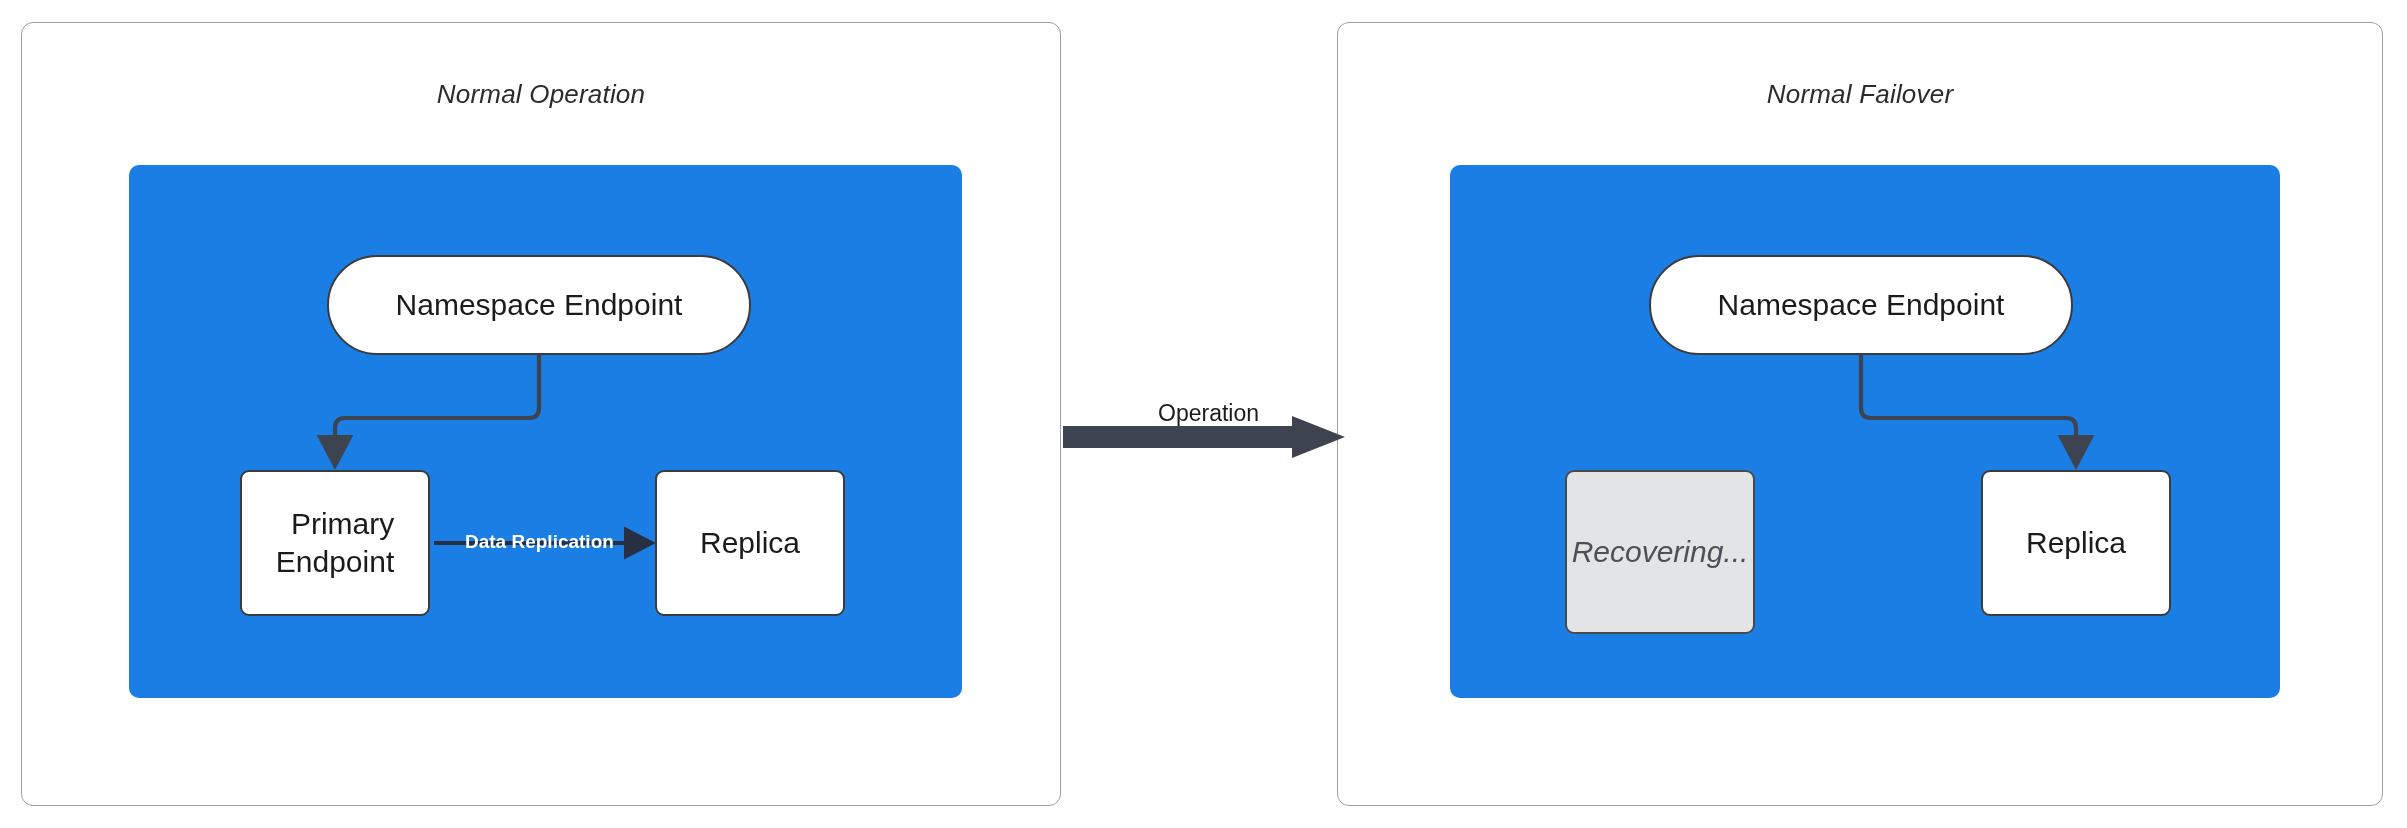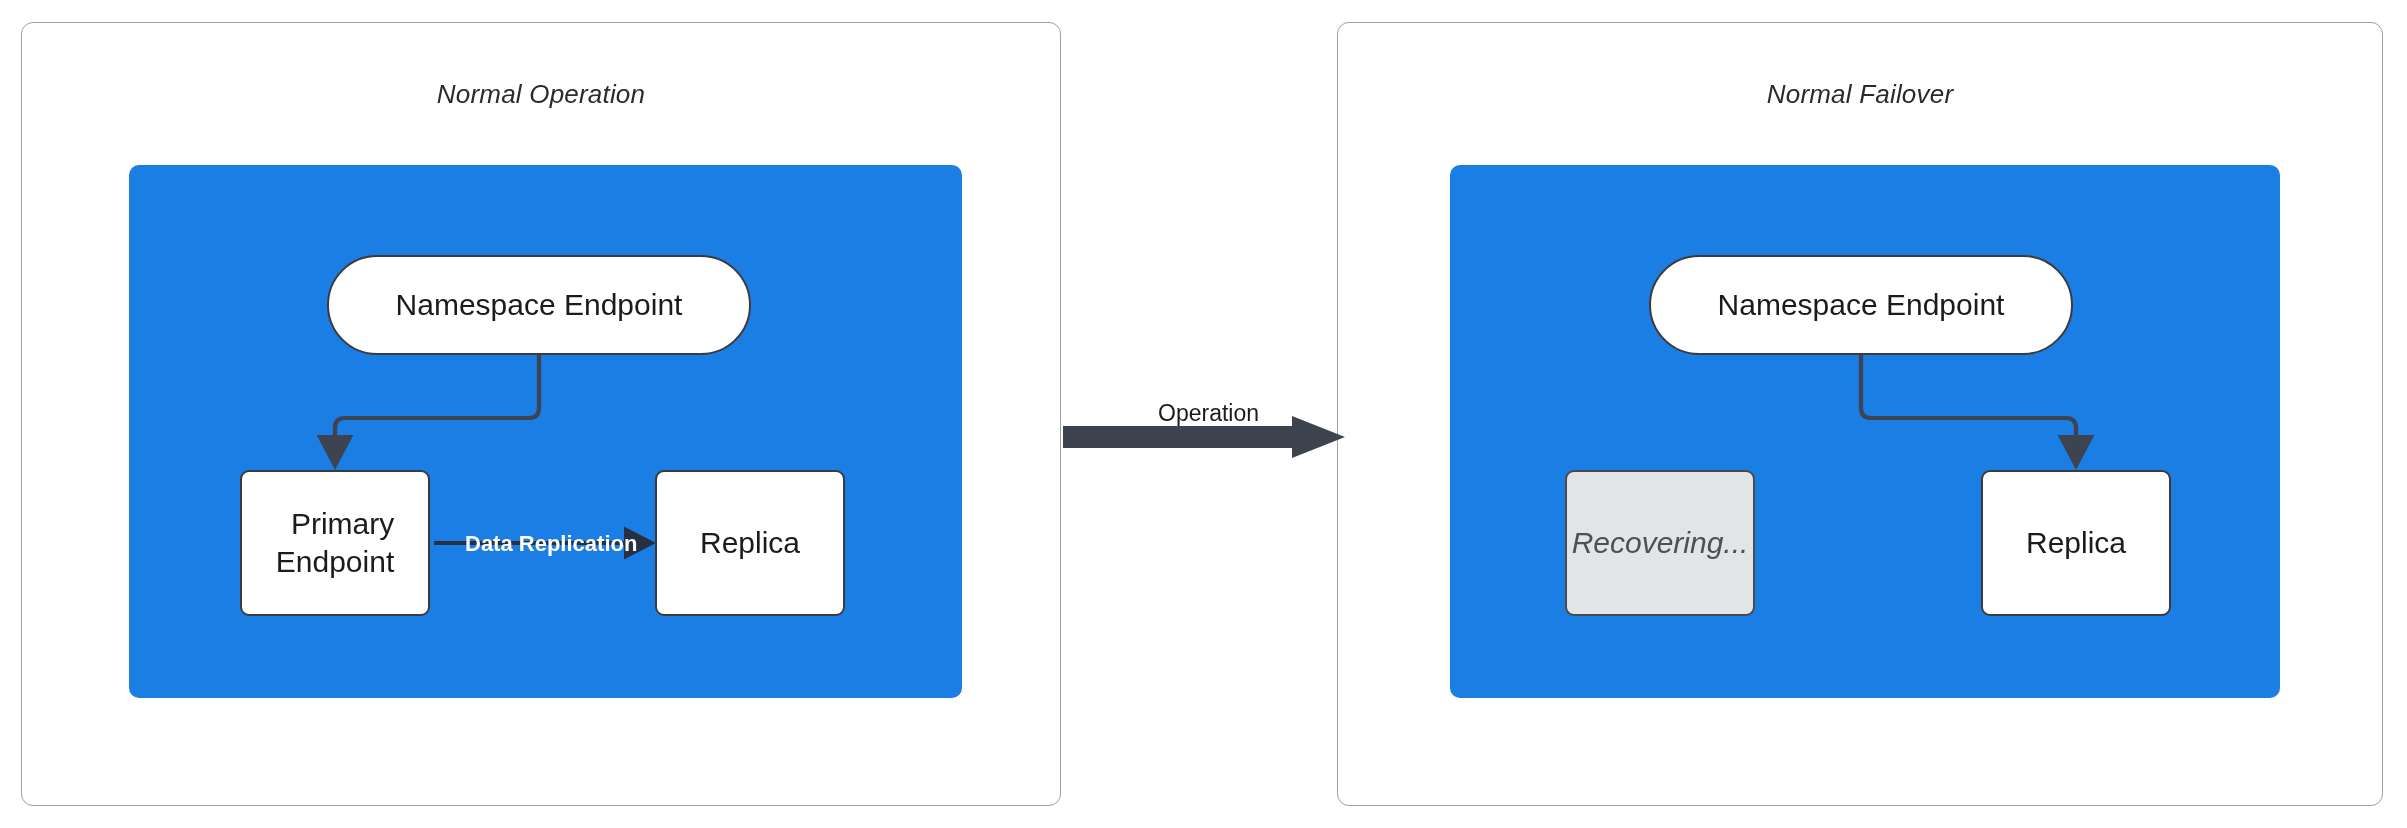--- a/index.html
+++ b/index.html
@@ -79,37 +79,37 @@
     color: #4c5058;
     font-style: italic;
   }
 
   
   #node-ns-left     { left: 327px; top: 255px; width: 424px; height: 100px; }
   #node-primary     { left: 240px; top: 470px; width: 190px; height: 146px; text-align: right; }
   #node-replica-l   { left: 655px; top: 470px; width: 190px; height: 146px; }
   
   #node-ns-right    { left: 1649px; top: 255px; width: 424px; height: 100px; }
-  #node-recovering  { left: 1565px; top: 470px; width: 190px; height: 146px; }
+  #node-recovering  { left: 1565px; top: 470px; width: 190px; height: 164px; }
   #node-replica-r   { left: 1981px; top: 470px; width: 190px; height: 146px; }
 
   
   .edge-layer {
     position: absolute;
     left: 0; top: 0;
     width: 2407px;
     height: 828px;
     pointer-events: none;
     z-index: 3;
   }
 
   
   .edge-label {
     position: absolute;
-    font-size: 22px;
+    font-size: 19px;
     font-weight: bold;
     color: #ffffff;
     white-space: nowrap;
     z-index: 5;
   }
   #label-data-replication { left: 465px; top: 531px; }
 
   .failover-label {
     position: absolute;
     font-size: 23px;

